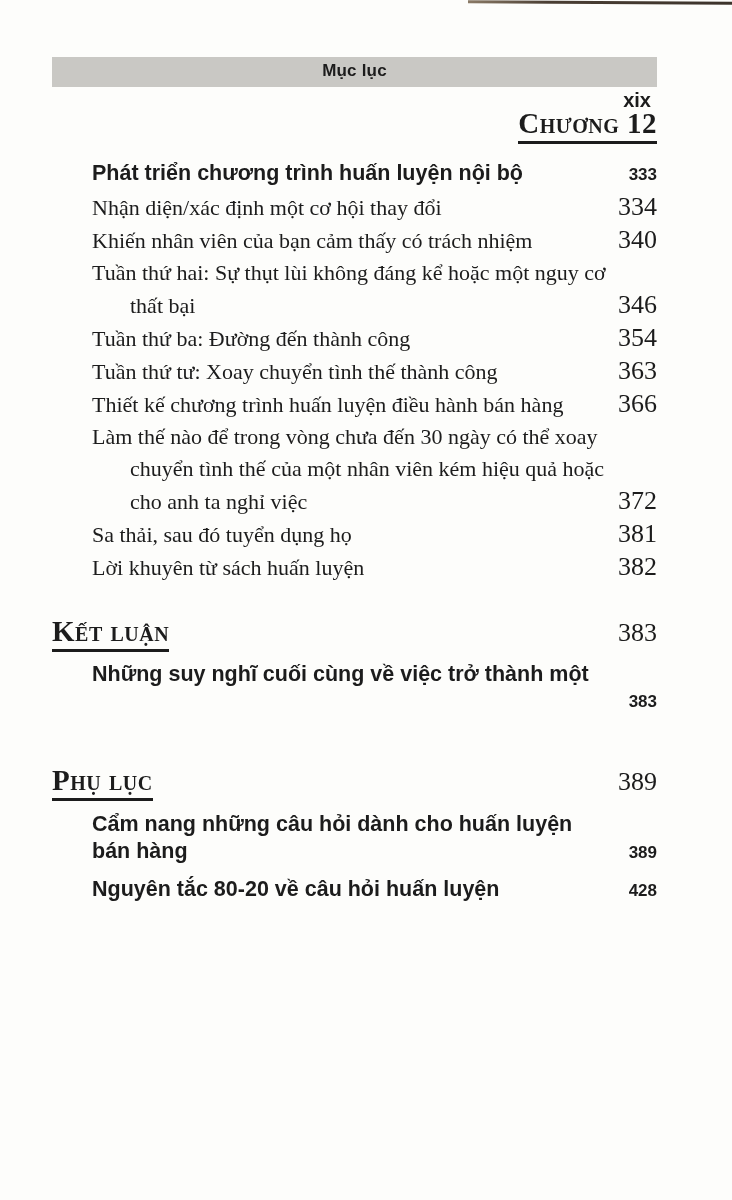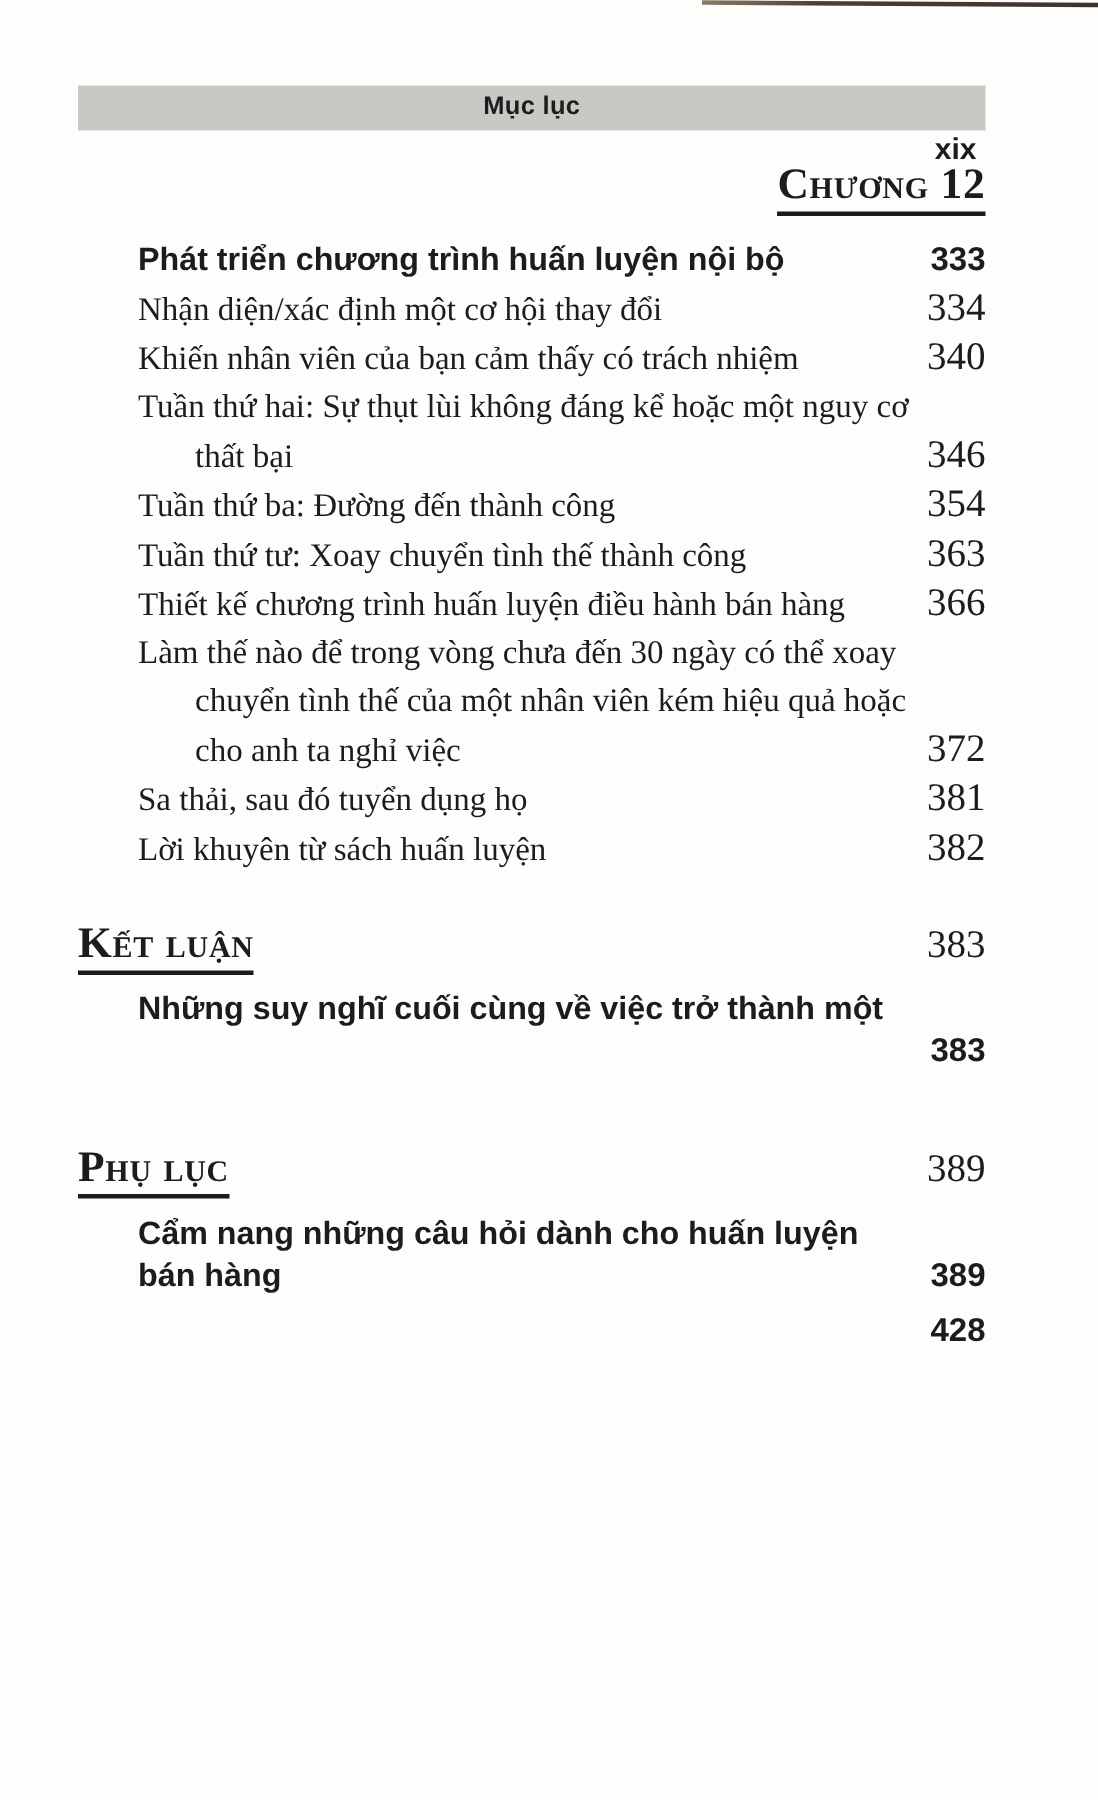--- a/index.html
+++ b/index.html
@@ -91,21 +91,21 @@
     font-size: 26px;
   }
   .entry.bold .line {
     font-family: "Liberation Sans", "DejaVu Sans", sans-serif;
     font-weight: bold;
     font-size: 21.5px;
   }
   .entry.bold .pg {
     font-family: "Liberation Sans", "DejaVu Sans", sans-serif;
     font-weight: bold;
-    font-size: 22px;
+    font-size: 17px;
   }
   .entry.tight .line { line-height: 27px; }
   .sec-chuong .entries { margin-top: 13px; }
   .sec-ketluan { margin-top: 30px; }
   .sec-ketluan .entries { margin-top: 9px; }
   .sec-phuluc { margin-top: 48px; }
   .sec-phuluc .entries { margin-top: 10px; }
   .sec-phuluc .entry + .entry { margin-top: 7px; }
 </style>
 </head>
@@ -238,20 +238,21 @@
           <div class="line">
               <span class="txt">Cẩm nang những câu hỏi dành cho huấn luyện</span>
             </div>
           <div class="line">
               <span class="txt">bán hàng</span>
               <span class="pg">389</span>
             </div>
         </div>
         <div class="entry bold">
           <div class="line">
+              <span class="txt">Nguyên tắc 80-20 về câu hỏi huấn luyện</span>
               <span class="pg">428</span>
             </div>
         </div>
       </div>
     </div>
 
   </div>
 </div>
 
 </body></html>

